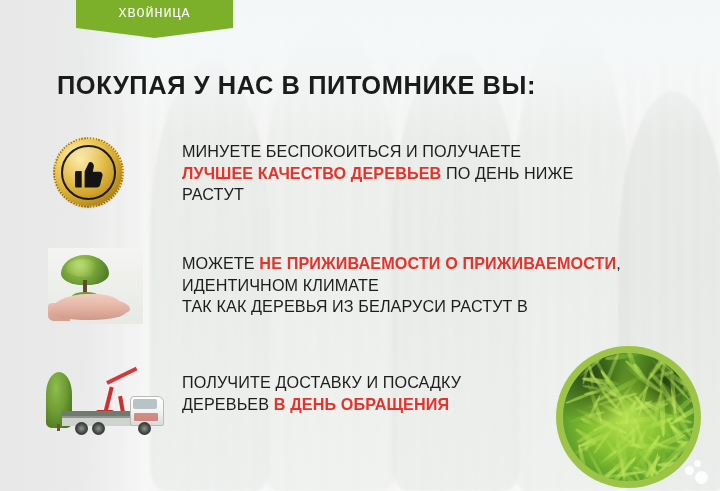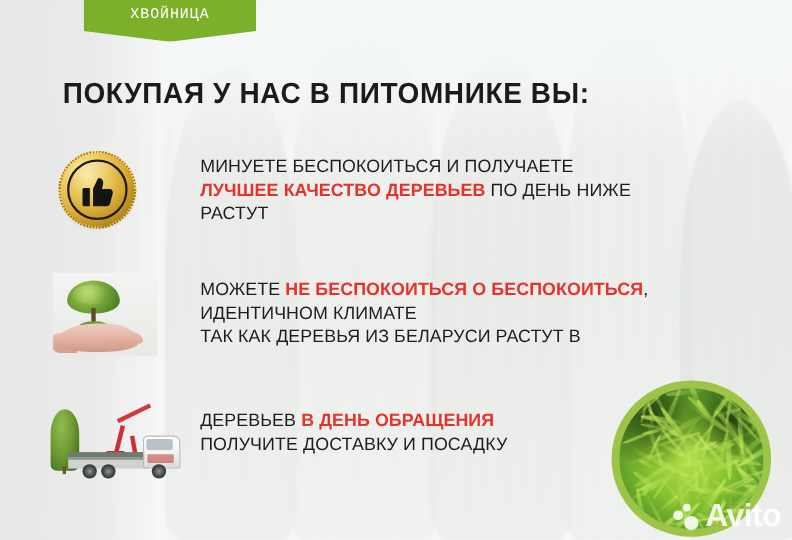--- a/index.html
+++ b/index.html
@@ -480,21 +480,21 @@
       <div class="handtree">
         <div class="ht-canopy"></div>
         <div class="ht-trunk"></div>
         <div class="ht-base"></div>
         <div class="ht-wrist"></div>
         <div class="ht-palm"></div>
         <div class="ht-fingers"></div>
       </div>
     </div>
     <div class="copy">
-      <div><span>МОЖЕТЕ </span><span class="hl">НЕ БЕСПОКОИТЬСЯ О БЕСПОКОИТЬСЯ</span><span>,</span></div>
+      <div><span>МОЖЕТЕ </span><span class="hl">НЕ ПРИЖИВАЕМОСТИ О ПРИЖИВАЕМОСТИ</span><span>,</span></div>
       <div><span>ИДЕНТИЧНОМ КЛИМАТЕ</span></div>
       <div><span>ТАК КАК ДЕРЕВЬЯ ИЗ БЕЛАРУСИ РАСТУТ В</span></div>
     </div>
   </div>
 
   <div class="row row-3">
     <div class="icon-slot">
       <div class="truckpic">
         <div class="tp-tree"></div>
         <div class="tp-tree-trunk"></div>
@@ -506,22 +506,22 @@
         <div class="tp-bed"></div>
         <div class="tp-cab"></div>
         <div class="tp-window"></div>
         <div class="tp-badge"></div>
         <div class="tp-wheel tp-w1"></div>
         <div class="tp-wheel tp-w2"></div>
         <div class="tp-wheel tp-w3"></div>
       </div>
     </div>
     <div class="copy">
+      <div><span>ПОЛУЧИТЕ ДОСТАВКУ И ПОСАДКУ</span></div>
       <div><span>ДЕРЕВЬЕВ </span><span class="hl">В ДЕНЬ ОБРАЩЕНИЯ</span></div>
-      <div><span>ПОЛУЧИТЕ ДОСТАВКУ И ПОСАДКУ</span></div>
     </div>
   </div>
 
   <div class="thuja">
     <div class="thuja-inner" id="thuja-inner">
         <span class="frond" style="width: 57.6132px; height: 4.56517px; left: 7.07283%; top: 51.2125%; transform: rotate(205.651deg); opacity: 0.87;"></span>
         <span class="frond" style="width: 44.223px; height: 5.27269px; left: 8.3856%; top: 59.2274%; transform: rotate(330.254deg); opacity: 0.46;"></span>
         <span class="frond" style="width: 46.2504px; height: 4.17052px; left: 34.615%; top: 43.8015%; transform: rotate(154.19deg); opacity: 0.76;"></span>
         <span class="frond" style="width: 24.4612px; height: 2.74124px; left: 25.7017%; top: 70.694%; transform: rotate(234.269deg); opacity: 0.55;"></span>
         <span class="frond" style="width: 58.4249px; height: 2.77008px; left: 23.0158%; top: 86.8716%; transform: rotate(330.666deg); opacity: 0.45;"></span>
@@ -666,16 +666,15 @@
         <span class="frond" style="width: 58.6636px; height: 4.65256px; left: 79.5693%; top: 41.2811%; transform: rotate(328.868deg); opacity: 0.87;"></span>
       </div>
   </div>
 
   <div class="watermark">
     <div class="wm-dots">
       <span class="wm-dot wm-d1"></span>
       <span class="wm-dot wm-d2"></span>
       <span class="wm-dot wm-d3"></span>
     </div>
-    <span class="wm-text">Avito</span>
   </div>
 
 </div>
 
 </body></html>

